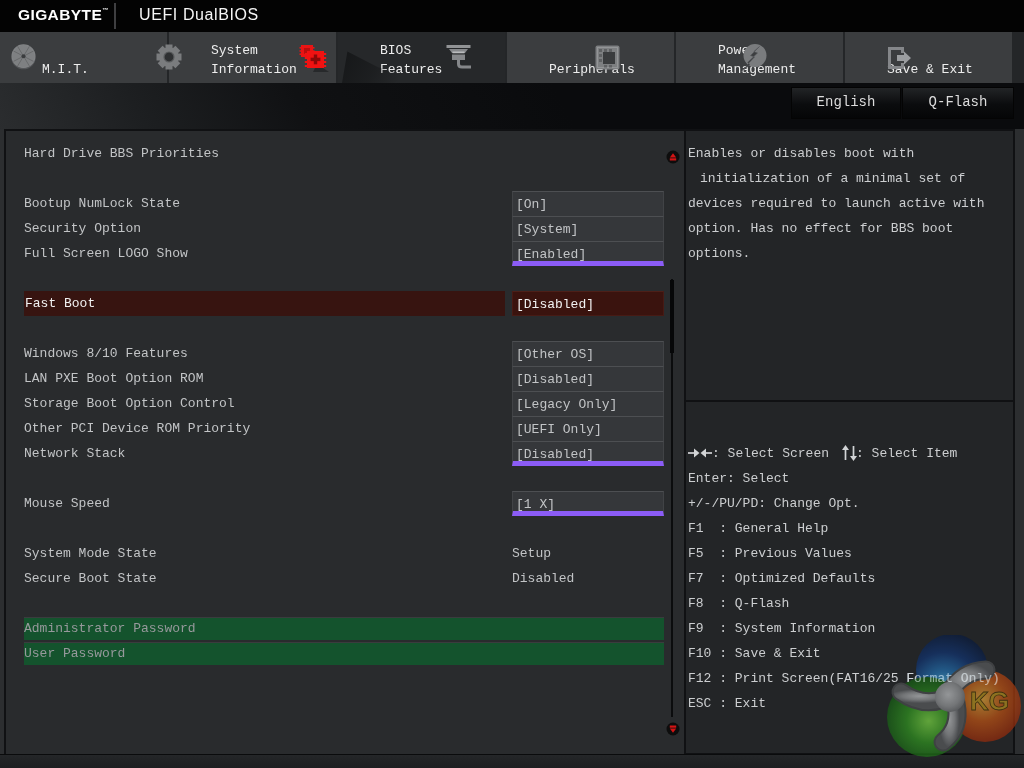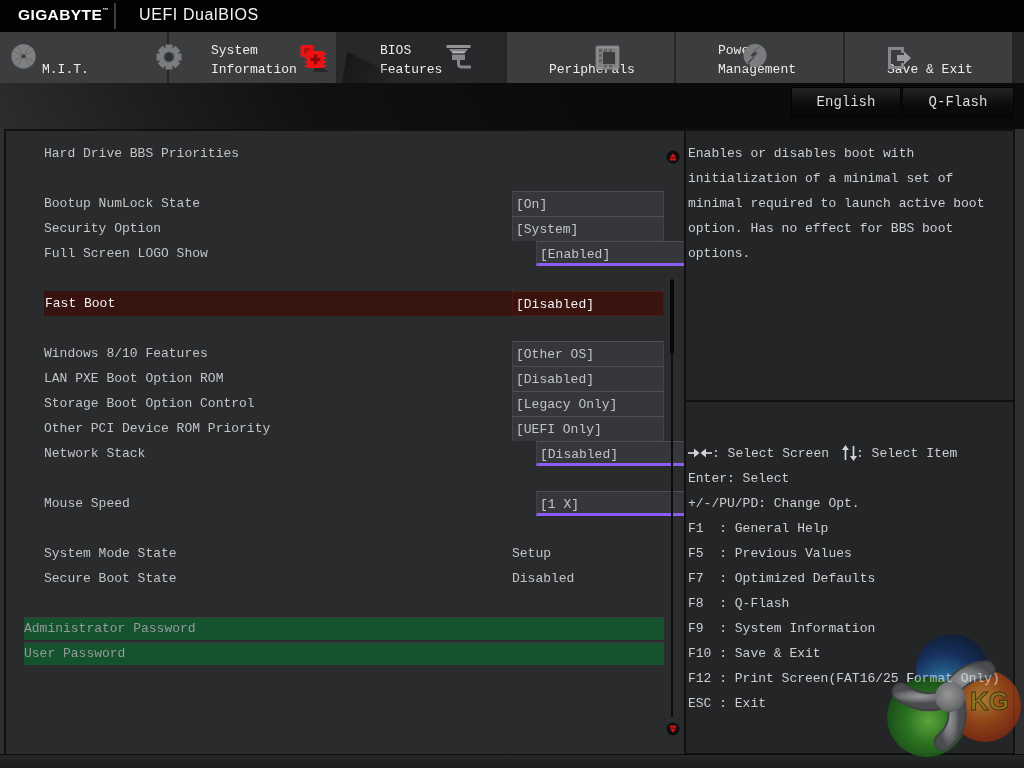--- a/index.html
+++ b/index.html
@@ -31,25 +31,25 @@
 .btn{top:87px;height:30px;background:linear-gradient(#222426,#0b0c0e 55%,#050607);
   border:1px solid #040404;color:#dcdcdc;font-size:14px;text-align:center;line-height:29px;}
 #btn-en{left:791px;width:108px;}
 #btn-qf{left:902px;width:110px;}
 
 #mainp{left:4px;top:129px;width:680px;height:625px;background:#292b2d;
   border-top:2px solid #101113;border-left:2px solid #101113;box-sizing:border-box;}
 #rightp{left:684px;top:129px;width:331px;height:625px;background:#232527;
   border:2px solid #101113;border-bottom:1px solid #101113;box-sizing:border-box;}
 #botbar{left:0;top:754px;width:1024px;height:14px;background:linear-gradient(#242628,#1c1e20);border-top:1px solid #0a0b0c;}
-.row{position:absolute;left:24px;height:25px;line-height:25px;font-size:13px;color:#c2c4c6;margin-left:20px;}
+.row{position:absolute;left:24px;height:25px;line-height:25px;font-size:13px;color:#c2c4c6;}
 .val{position:absolute;left:512px;width:152px;height:25px;line-height:25px;font-size:13px;
   color:#c2c4c6;background:#35373a;box-sizing:border-box;border-top:1px solid #4d4f52;
   border-left:1px solid #414346;border-right:1px solid #414346;padding-left:3px;}
-.val.last{border-bottom:3px solid #8b5cf6;margin-left:24px;}
+.val.last{border-bottom:5px solid #8b5cf6;}
 .plain{background:none;border:none;padding-left:0;}
 .hl{background:#371410;color:#f2f2f2;}
 .hlval{background:#3a130e;color:#f2f2f2;border-top:1px solid #4d1f18;
   border-left:1px solid #471a14;border-right:1px solid #471a14;border-bottom:1px solid #471a14;}
 .pwband{position:absolute;left:24px;width:640px;height:23px;line-height:22px;
   background:#14532d;color:#97999c;font-size:13px;border-top:1px solid #3a3c3e;box-sizing:border-box;}
 
 .help{position:absolute;left:688px;width:322px;height:25px;line-height:25px;font-size:13px;color:#ccced0;}
 #helpdiv{left:684px;top:400px;width:331px;height:2px;background:#101113;}
 .key{position:absolute;left:688px;width:330px;height:25px;line-height:25px;font-size:13px;color:#ccced0;white-space:pre;}
@@ -126,22 +126,22 @@
 <div class="val plain" style="top:565.5px;">Disabled</div>
 <div class="pwband" style="top:617px;">Administrator Password</div>
 <div class="pwband" style="top:642px;">User Password</div>
 
 <div class="abs" id="sctrack"></div>
 <div class="abs" id="scthumb"></div>
 
 <div class="abs" id="rightp"></div>
 <div class="abs" id="helpdiv"></div>
 <div class="help" style="top:140.5px;">Enables or disables boot with</div>
-<div class="help" style="top:165.5px;">initialization of a minimal set of</div>
-<div class="help" style="top:190.5px;">minimal required to launch active boot</div>
+<div class="help" style="top:165.5px;margin-left:12px;">initialization of a minimal set of</div>
+<div class="help" style="top:190.5px;">devices required to launch active with</div>
 <div class="help" style="top:215.5px;">option. Has no effect for BBS boot</div>
 <div class="help" style="top:240.5px;">options.</div>
 <div class="key" style="left:712px;top:440.5px;">: Select Screen</div>
 <div class="key" style="left:856px;top:440.5px;">: Select Item</div>
 <svg class="abs" style="left:687px;top:447px;" width="26" height="12" viewBox="0 0 26 12">
   <g stroke="#d2d4d6" stroke-width="1.7" fill="#d2d4d6">
     <line x1="1" y1="6" x2="9" y2="6"></line>
       <path d="M7 1.5 L12.5 6 L7 10.5 Z" stroke="none"></path>
     <line x1="17" y1="6" x2="25" y2="6"></line>
       <path d="M19 1.5 L13.5 6 L19 10.5 Z" stroke="none"></path>

